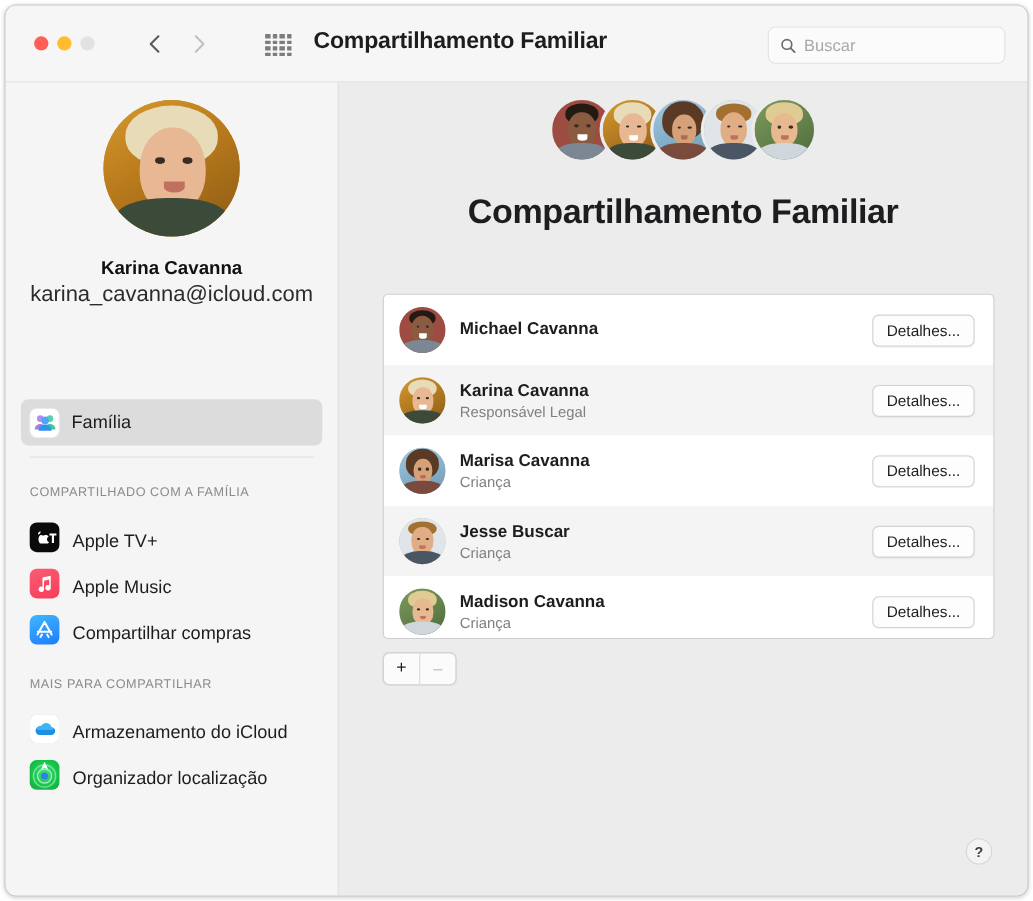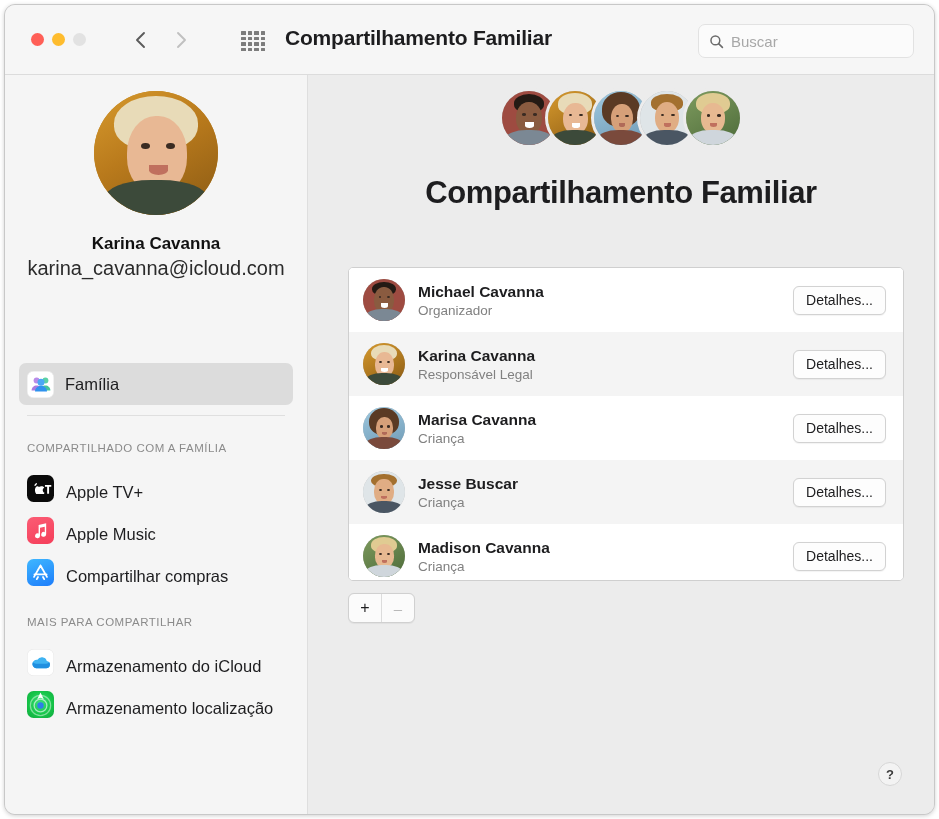--- a/index.html
+++ b/index.html
@@ -382,21 +382,21 @@
 
       <div class="sb-row">
         <span class="appicon ic-findmy">
           <svg width="27" height="27" viewBox="0 0 28 28">
             <circle cx="14" cy="15" r="10.5" fill="none" stroke="rgba(255,255,255,.45)" stroke-width="1.3"></circle>
             <circle cx="14" cy="15" r="6.6" fill="none" stroke="rgba(255,255,255,.6)" stroke-width="1.3"></circle>
             <circle cx="14" cy="15" r="3.3" fill="#2f7fe8"></circle>
             <path d="M14 1.5 10.6 8.6 14 7.1l3.4 1.5z" fill="#ffffff"></path>
           </svg>
         </span>
-        <span class="sb-label">Armazenamento localização</span>
+        <span class="sb-label">Organizador localização</span>
       </div>
     </div>
 
     <div class="main">
 
       <div class="avatar-stack">
         <div class="av">
           <div class="face">
             <div class="bg" style="background:#9e4b41"></div>
             <div class="hair" style="left:22%;top:6%;width:56%;height:34%;background:#241a14"></div>
@@ -464,21 +464,20 @@
               <div class="hair" style="left:22%;top:6%;width:56%;height:34%;background:#241a14"></div>
               <div class="head" style="left:26%;top:20%;width:48%;height:60%;background:#8a5b40"></div>
               <div class="eye" style="left:37%;top:41%"></div>
                 <div class="eye" style="left:57%;top:41%"></div>
               <div class="mouth" style="left:42%;top:58%;width:18%;height:10%;background:#fff"></div>
               <div class="body" style="background:#7b8894"></div>
             </div>
           </div>
           <div class="m-text">
             <div class="m-name">Michael Cavanna</div>
-            <div class="m-role">Organizador</div>
           </div>
           <button class="btn-details">Detalhes...</button>
         </div>
 
         <div class="member-row alt">
           <div class="m-av">
             <div class="face">
               <div class="bg" style="background:linear-gradient(150deg,#d79a2d,#8a5a14)"></div>
               <div class="hair" style="left:18%;top:4%;width:64%;height:40%;background:#e8dbb8"></div>
               <div class="head" style="left:28%;top:22%;width:46%;height:58%;background:#e8b894"></div>

